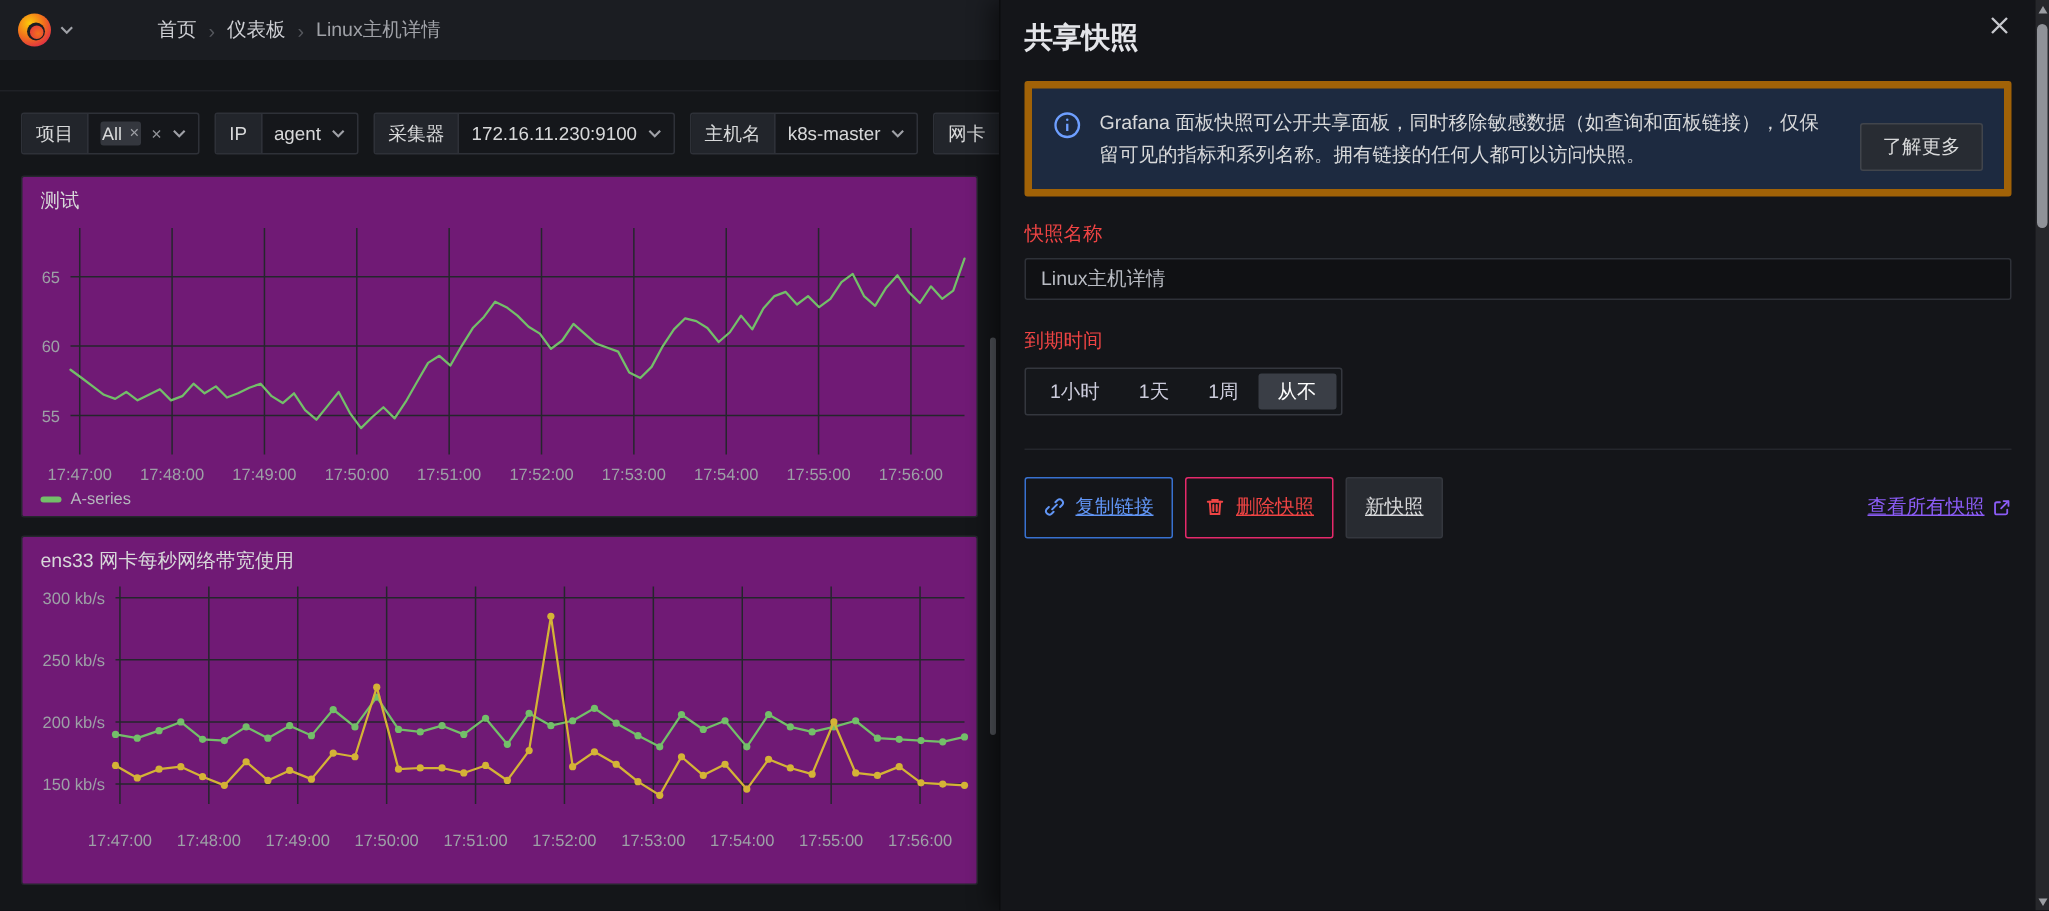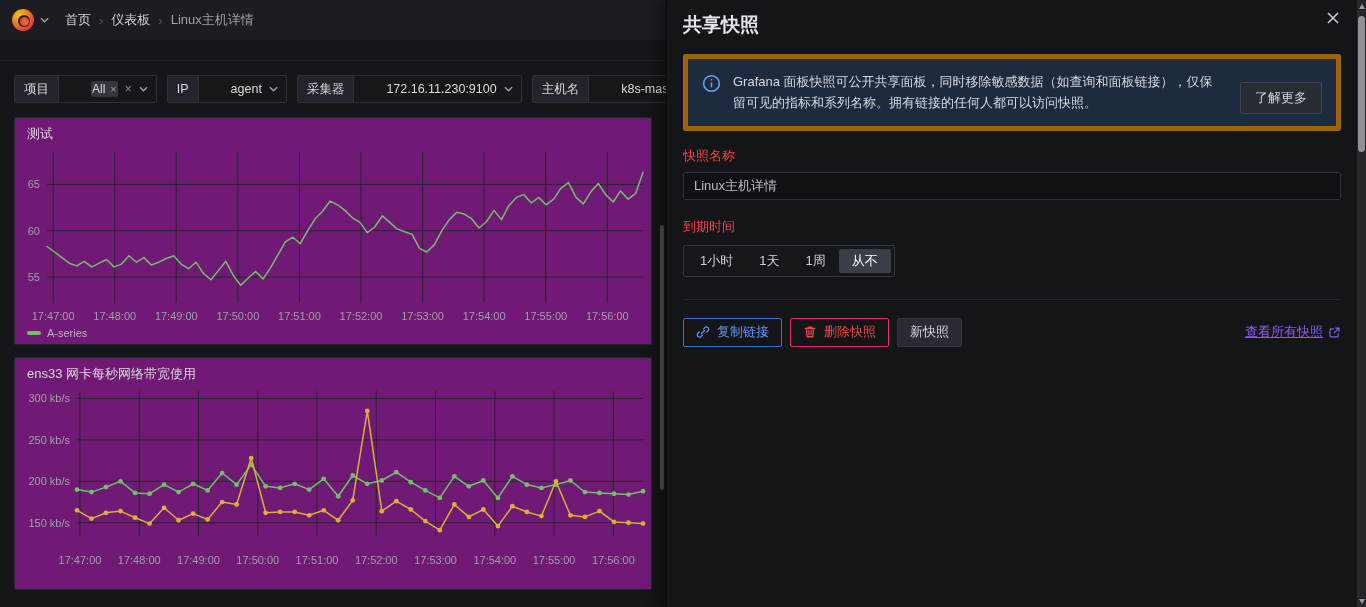--- a/index.html
+++ b/index.html
@@ -11,31 +11,31 @@
   .topnav { position:absolute; left:0; top:0; width:666px; height:40px; background:#1b1d22;
     display:flex; align-items:center; padding:0 12px; gap:6px; }
   .logo { width:22px; height:22px; border-radius:50%;
     background:radial-gradient(circle at 35% 30%, #fbca0a 0%, #f2711c 45%, #e02f44 80%, #b5261f 100%);
     position:relative; overflow:hidden; flex:0 0 auto; }
   .logo::after { content:""; position:absolute; left:6px; top:6px; width:12px; height:12px;
     border-radius:50%; background:#1b1d22; box-shadow:3px 3px 0 2px rgba(27,29,34,0); }
   .logo::before { content:""; position:absolute; left:8px; top:8px; width:9px; height:9px;
     border-radius:50%; background:radial-gradient(circle at 60% 60%, #f2711c, #e02f44); z-index:2; }
   .nav-caret { color:#8e9095; margin-right:10px; }
-  .crumbs { display:flex; align-items:center; gap:8px; font-size:13px; }
+  .crumbs { display:flex; align-items:center; gap:8px; font-size:13px;margin-left:40px; }
   .crumb { color:#d0d1d6; cursor:pointer; }
   .crumb.last { color:#9fa1a7; }
   .crumb-sep { color:#55575d; font-size:13px; }
   .toolbar-strip { position:absolute; left:0; top:40px; width:666px; height:21px;
     background:#141619; border-bottom:1px solid #1f2126; }
 
   
   .filter-row { position:absolute; left:14px; top:75px; width:652px; display:flex; gap:10px; }
   .filter-ctl { display:flex; align-items:stretch; height:28px; border:1px solid #2e3138;
-    border-radius:2px; background:#15171b; font-size:12.5px; overflow:hidden; flex:0 0 auto;gap:24px; }
+    border-radius:2px; background:#15171b; font-size:12.5px; overflow:hidden; flex:0 0 auto; }
   .filter-label { display:flex; align-items:center; padding:0 9px; background:#22252b;
     color:#d8d9da; border-right:1px solid #2e3138; }
   .filter-valwrap { display:flex; align-items:center; gap:7px; padding:0 8px; color:#d8d9da; cursor:pointer; }
   .tag { display:flex; align-items:center; gap:5px; background:#34373e; border-radius:2px;
     padding:1px 1px; font-size:12px; color:#d8d9da; }
   .tag .x { color:#9fa1a7; font-size:11px; }
   .clear-x { color:#8e9095; font-size:12px; }
   .caret { width:9px; height:6px; stroke:#9fa1a7; fill:none; stroke-width:1.6; }
 
   
@@ -71,22 +71,22 @@
 
   .form-area { padding:0 16px; }
   .field-label { font-size:13px; color:#ef4444; margin:10px 0 7px 0; }
   .text-input { width:100%; height:28px; background:#101114; border:1px solid #2e3138; border-radius:2px;
     color:#b9bcc3; font-size:13px; padding:0 10px; font-family:inherit; }
   .radio-group { display:inline-flex; border:1px solid #34373e; border-radius:2px; padding:3px; margin-top:2px; background:#15171b; }
   .radio-opt { padding:3px 13px; font-size:13px; color:#ccccdc; border-radius:2px; cursor:pointer; }
   .radio-opt.selected { background:#3a3e46; color:#ffffff; }
   .divider { border-top:1px solid #24262c; margin:22px 16px 0 16px; }
   .actions { display:flex; align-items:center; gap:8px; padding:18px 16px 0 16px; }
-  .btn { display:inline-flex; align-items:center; gap:7px; height:29px; padding:0 12px;
-    border-radius:2px; font-size:13px; cursor:pointer; background:transparent; }
+  .btn { display:inline-flex; align-items:center; gap:7px; height:41px; padding:0 12px;
+    border-radius:2px; font-size:13px; cursor:pointer; background:transparent;text-decoration:underline; }
   .btn svg { width:14px; height:14px; stroke:currentColor; fill:none; stroke-width:1.5; }
   .btn-copy { border:1px solid #3871d0; color:#6195f5; }
   .btn-delete { border:1px solid #e6296b; color:#ef4444; }
   .btn-new { border:1px solid #34373e; background:#282b31; color:#d8d9da; }
   .view-all { margin-left:auto; display:inline-flex; align-items:center; gap:5px; font-size:13px;
     color:#8b5cf6; text-decoration:underline; cursor:pointer; }
   .view-all svg { width:13px; height:13px; stroke:currentColor; fill:none; stroke-width:1.5; }
 
   
   .browser-scroll { position:absolute; right:0; top:0; width:9px; height:607px; background:#26272b; z-index:9; }

